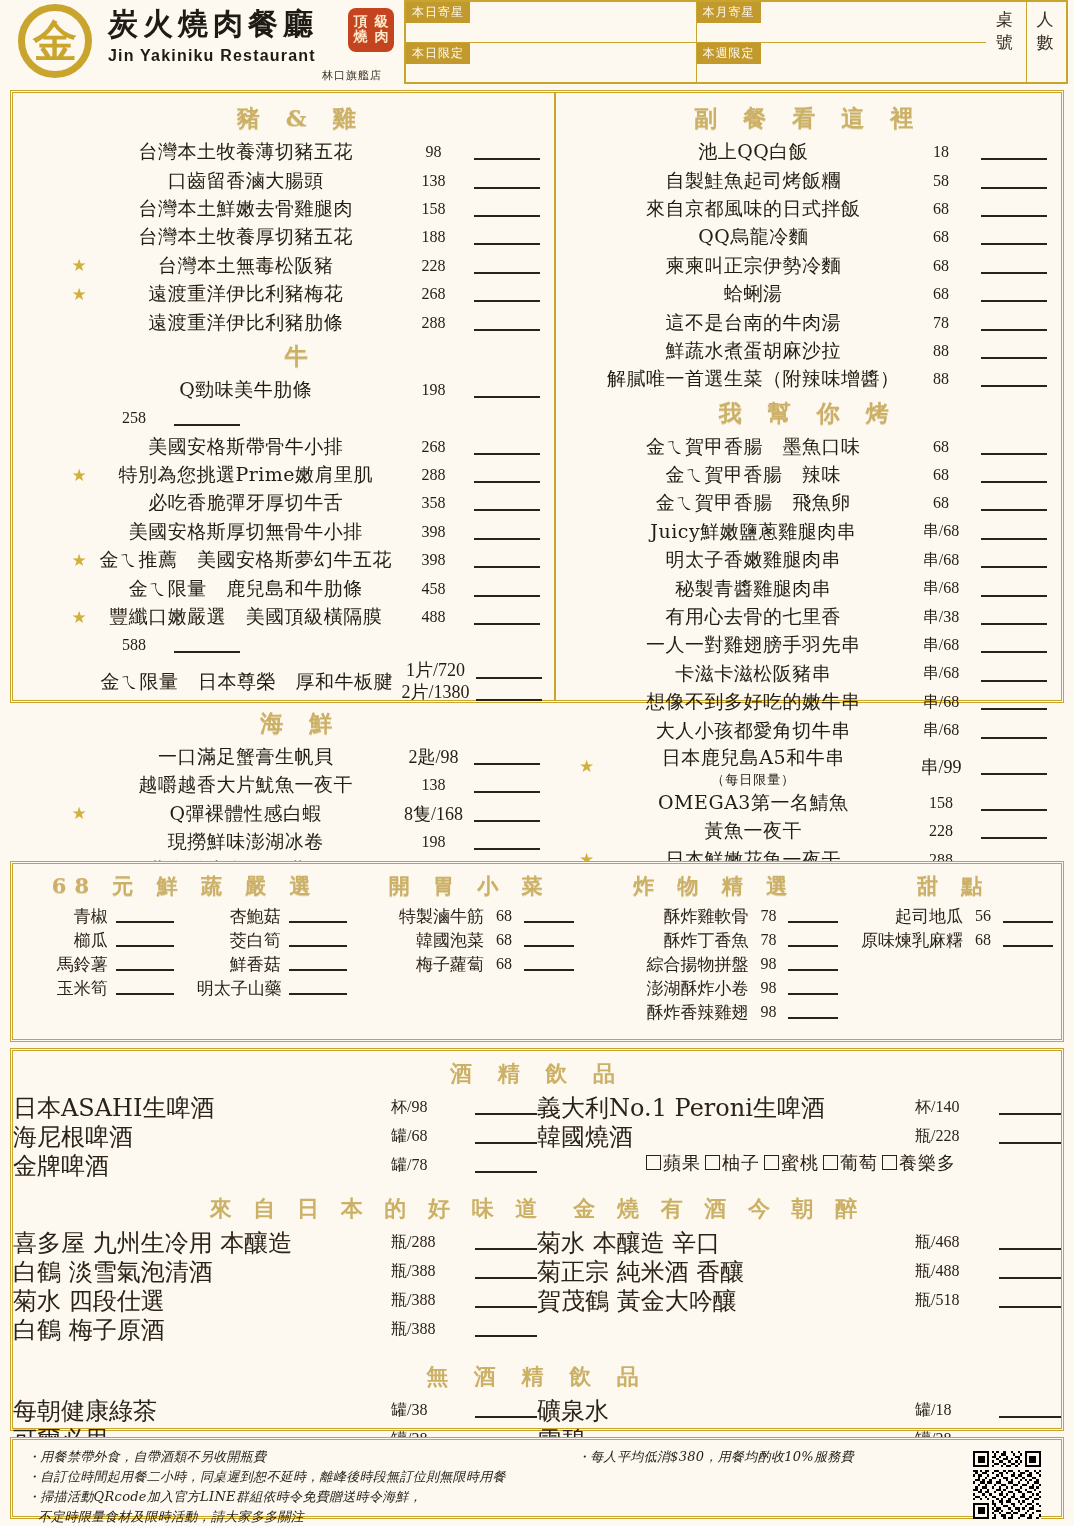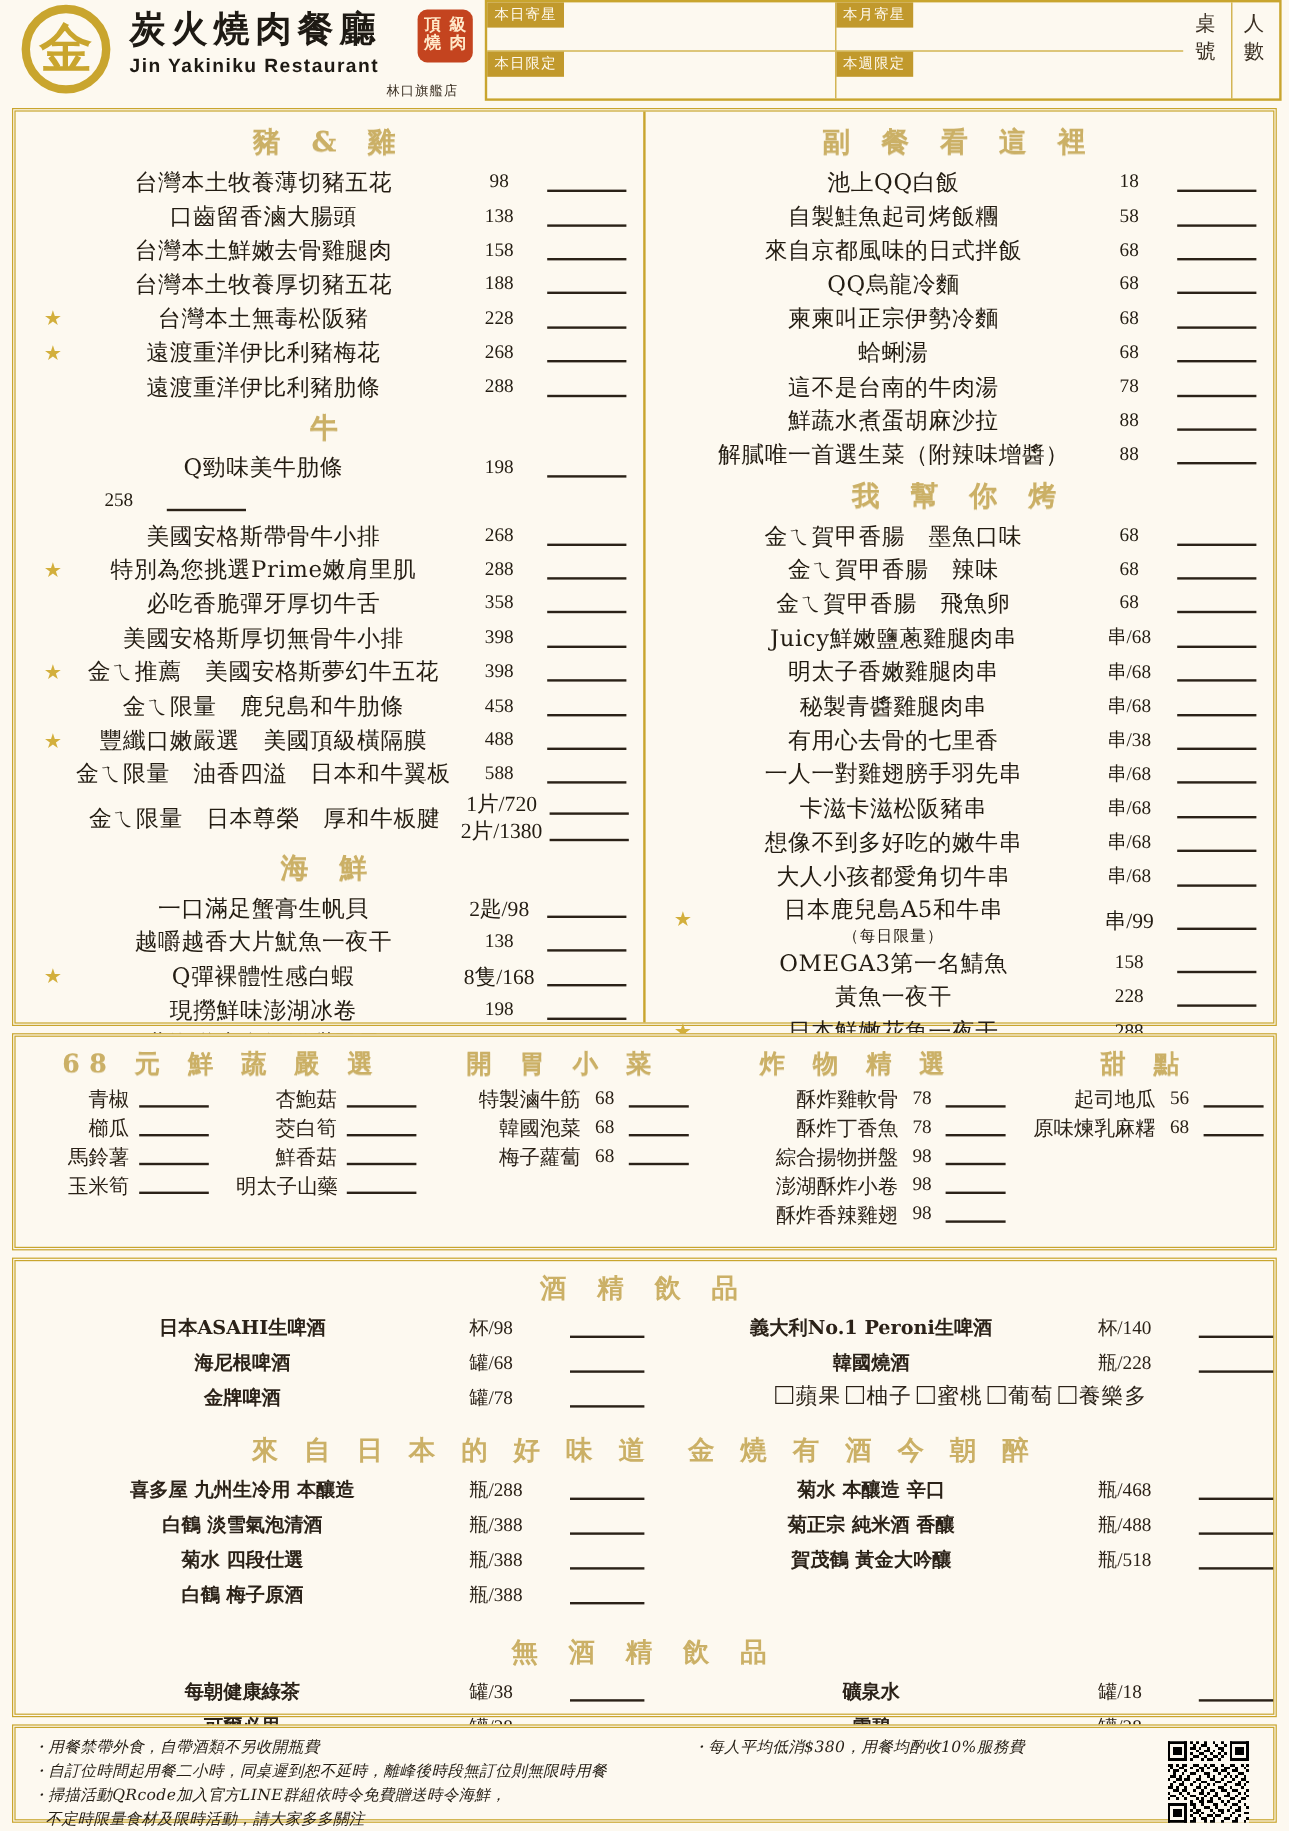--- a/index.html
+++ b/index.html
@@ -46,21 +46,21 @@
   .hdr-tag{position:absolute;left:0;top:0;background:#c1992c;color:#fffaf0;
            font-size:12px;padding:2px 6px;letter-spacing:1px;}
   .hdr-right{flex:1;display:flex;}
   .hdr-col{flex:1;border-left:1px solid #c9a52e;padding:6px 0 0 10px;
            font-size:17px;color:#3a2f22;}
   .hdr-col:first-child{border-left:none;}
 
   
   .frame{border:3px double #c9a52e;box-sizing:border-box;background:#fdf9f0;}
   .blk{position:absolute;left:10px;right:10px;}
-  #block-top{top:90px;height:765px;display:flex;}
+  #block-top{top:90px;height:613px;display:flex;padding-left:35px;}
   #block-mid{top:861px;height:181px;display:flex;}
   #block-drinks{top:1048px;height:383px;}
   #block-notes{top:1437px;height:82px;font-style:italic;}
 
   .half{flex:1;padding:6px 0 0 0;position:relative;}
   .half.left{border-right:2px solid #c9a52e;}
 
   
   .sec-title{
     text-align:center;color:#cbb066;font-size:23px;letter-spacing:9px;
@@ -103,21 +103,21 @@
   .mrow{display:flex;align-items:center;height:24px;justify-content:flex-end;padding-right:8px;}
   .mrow .mnm{font-size:17px;text-align:right;white-space:nowrap;font-family:"DejaVu Serif",serif;}
   .mrow .mpr{width:40px;text-align:center;font-size:16px;}
   .mrow .mln{width:50px;border-bottom:2px solid #2b2218;height:12px;}
 
   
   .d-wrap{padding:6px 0 0 0;}
   .d-grid{display:flex;}
   .d-half{flex:1;}
   .drow{display:flex;align-items:center;height:29px;}
-  .dnm{flex:1;text-align:center;font-size:16px;white-space:nowrap;font-family:"DejaVu Serif",serif;font-weight:bold;}
+  .dnm{flex:1;font-size:24px;white-space:nowrap;font-family:"DejaVu Serif",serif;}
   .dpr{width:84px;text-align:left;font-size:16px;}
   .dln{width:62px;border-bottom:2px solid #2b2218;height:12px;}
   .soju-opts{text-align:center;font-size:18px;letter-spacing:1px;
              font-family:"DejaVu Serif",serif;}
   .cb{display:inline-block;width:13px;height:13px;border:1.5px solid #2b2218;
       margin:0 2px 0 4px;vertical-align:-1px;}
   .d-title{text-align:center;color:#cbb066;font-size:22px;letter-spacing:9px;font-weight:bold;
            margin:2px 0 4px 0;font-family:"DejaVu Serif",serif;}
   .d-title.wide{letter-spacing:7px;font-size:22px;}
   .soju-stack{position:relative;}
@@ -278,21 +278,20 @@
             <div class="ln"></div>
           </div>
           <div class="row">
             <div class="star">★</div>
             <div class="nm">豐纖口嫩嚴選　美國頂級橫隔膜</div>
             <div class="pr">488</div>
             <div class="ln"></div>
           </div>
           <div class="row">
             <div class="star"></div>
-            <div class="nm">金ㄟ限量　油香四溢　日本和牛翼板</div>
             <div class="pr">588</div>
             <div class="ln"></div>
           </div>
           <div class="row tall">
             <div class="star"></div>
             <div class="nm">金ㄟ限量　日本尊榮　厚和牛板腱</div>
             <div class="two">
               <div>
                 <div class="pr sm">1片/720</div>
                 <div class="ln"></div>

